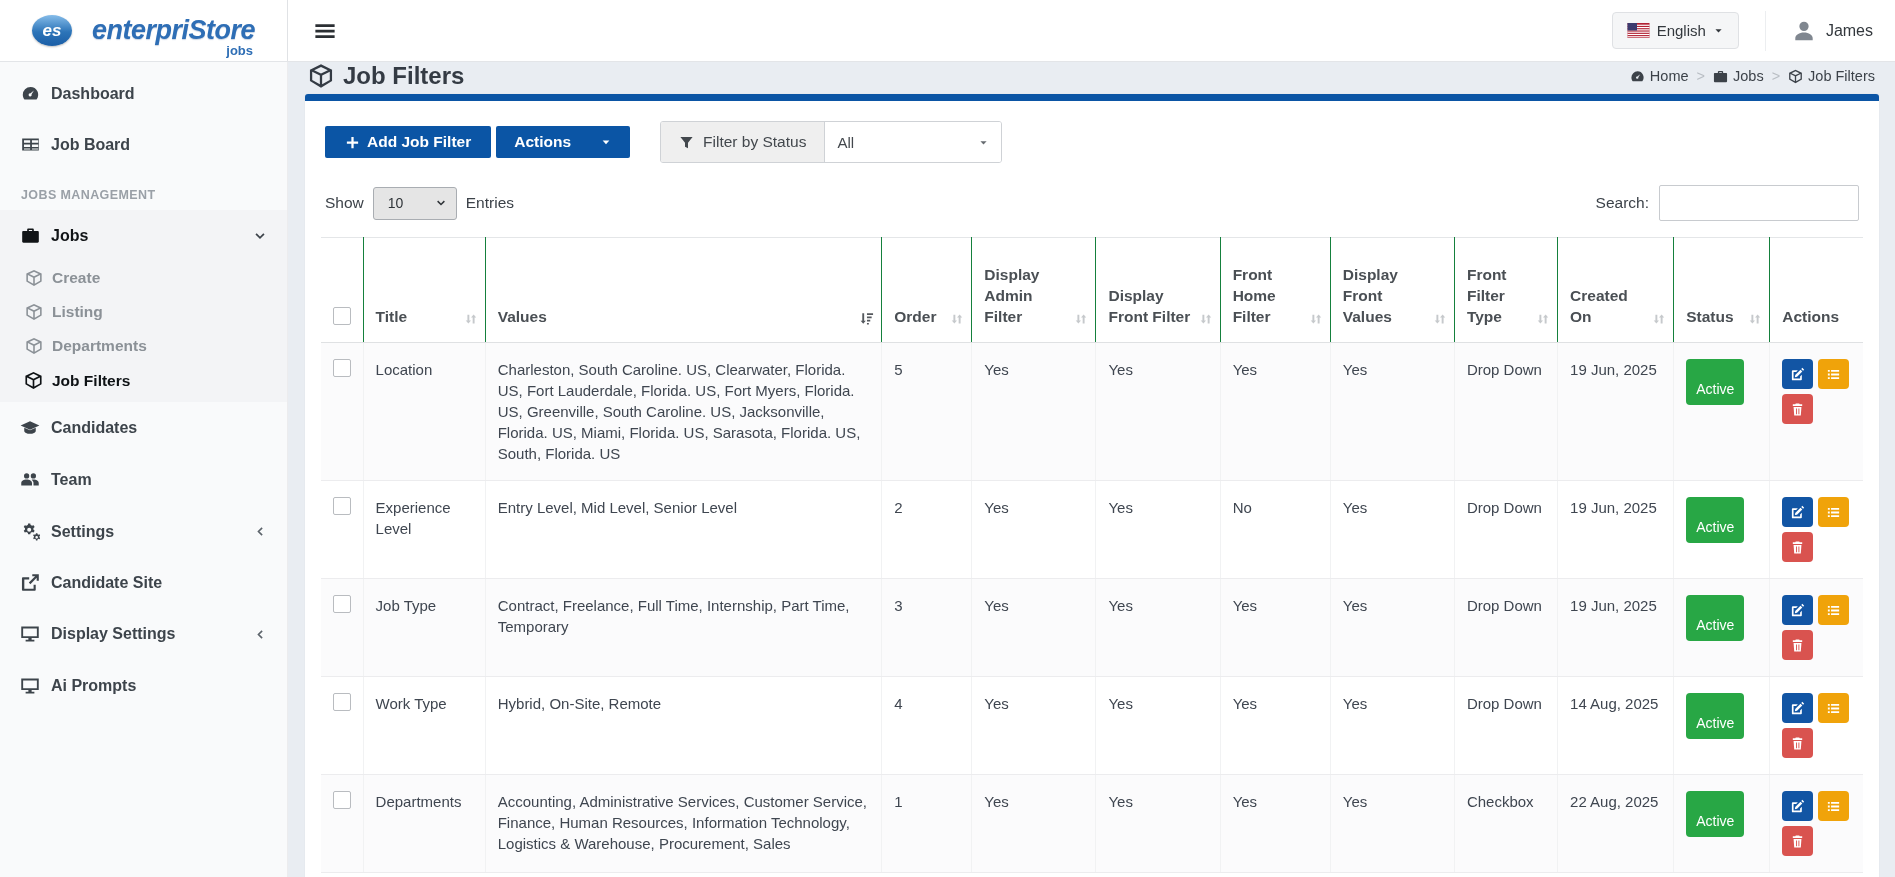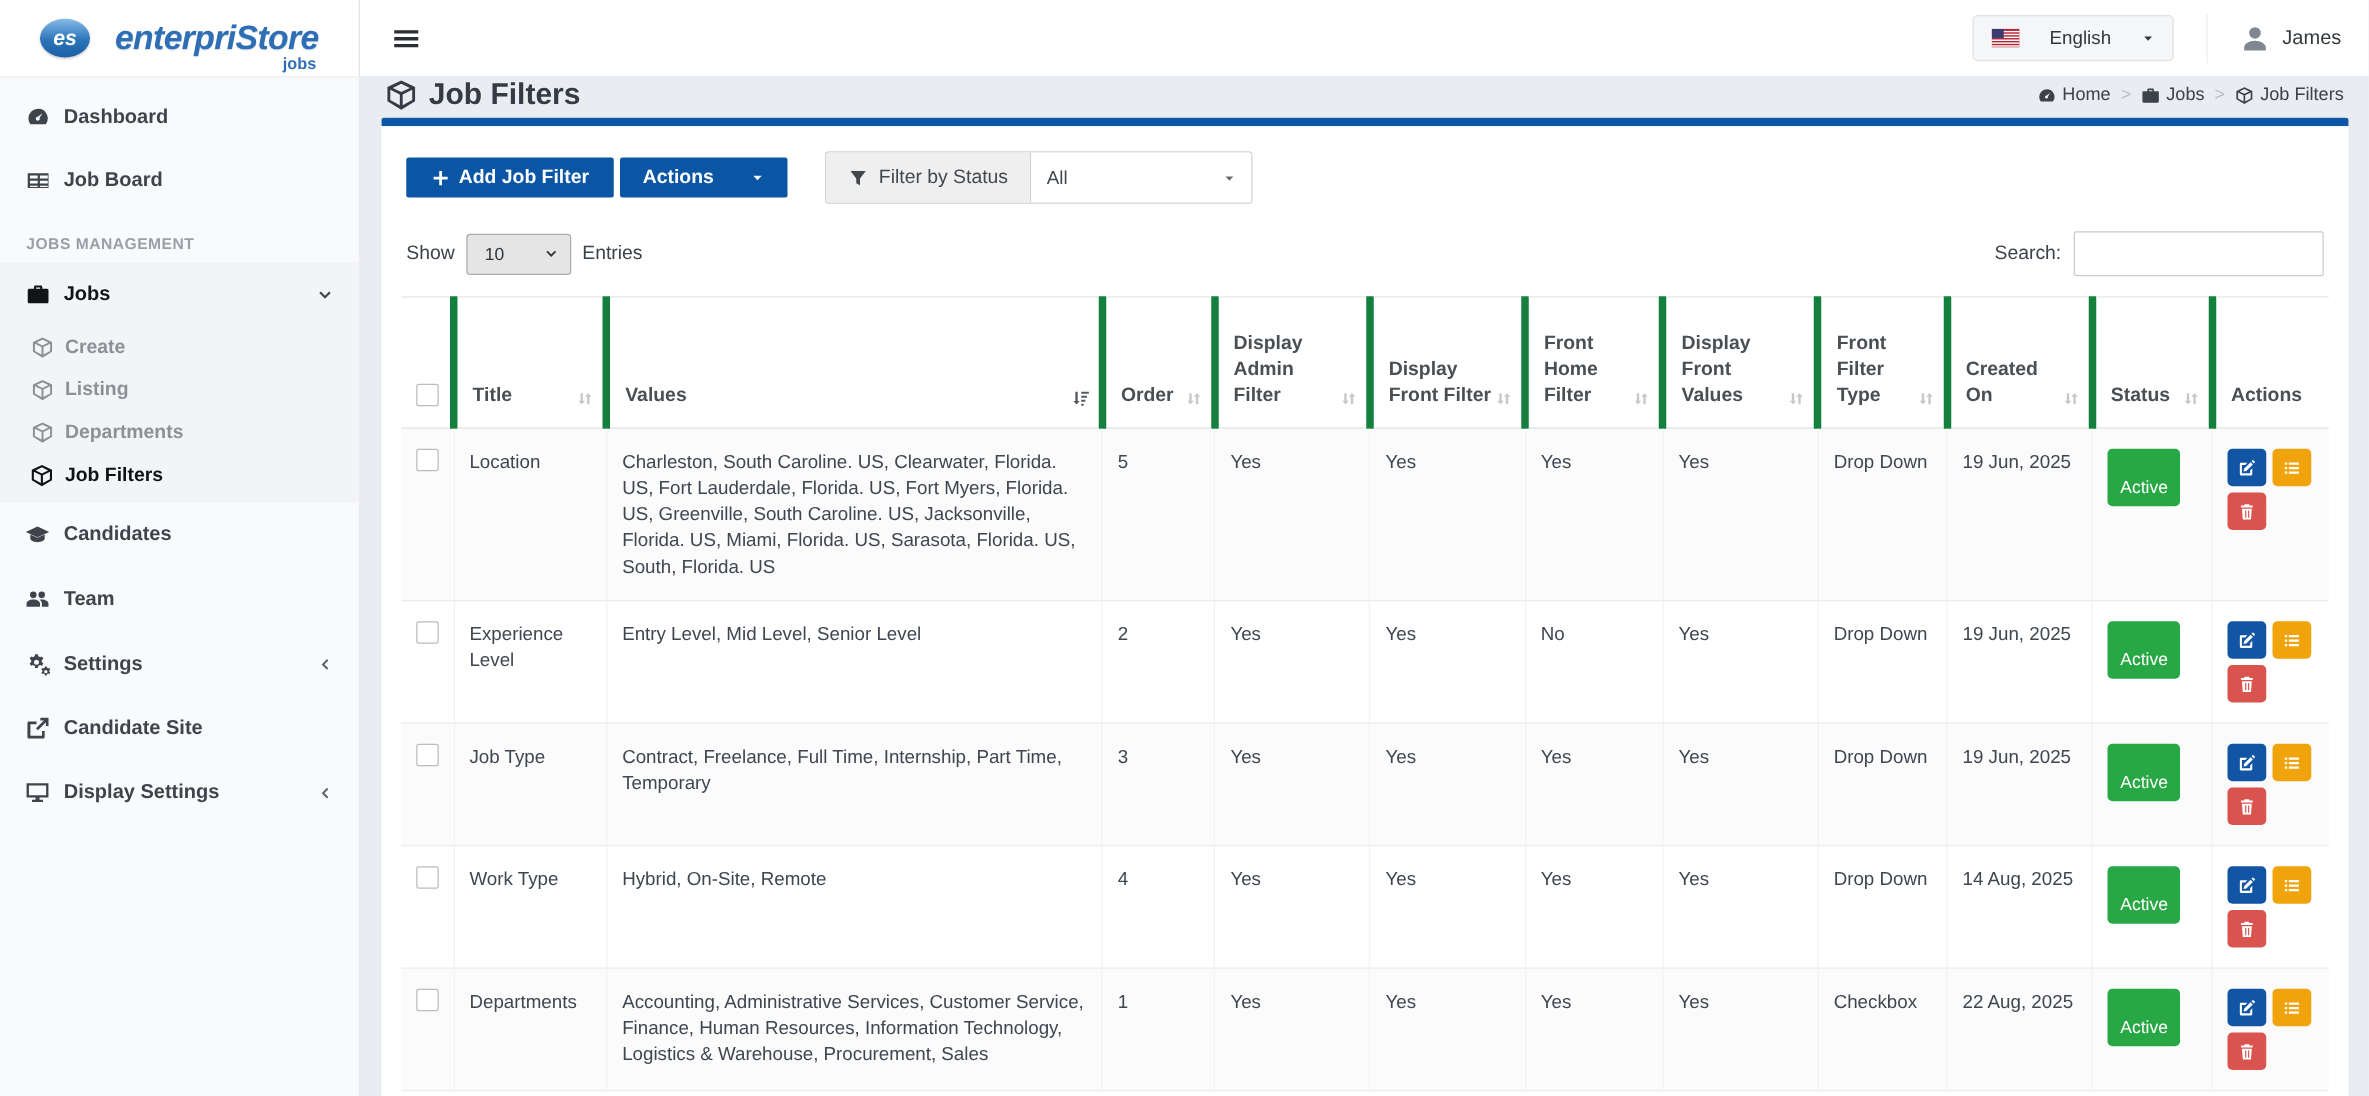--- a/index.html
+++ b/index.html
@@ -19,21 +19,21 @@
     box-shadow:0 1px 2px rgba(0,0,0,.25); }
   .logo-text { line-height:1; position:relative; }
   .logo-name { font-size:27px; font-weight:800; font-style:italic; color:#2e6eb5;
     letter-spacing:-.5px; text-shadow:0 1px 1px rgba(40,80,140,.25); }
   .logo-sub { position:absolute; right:2px; bottom:-13px; font-size:13px; font-weight:700;
     color:#2e6eb5; }
   .topbar-main { flex:1; display:flex; align-items:center; padding:0 18px; }
   .hamburger { width:34px; height:34px; display:flex; align-items:center; justify-content:center;
     cursor:pointer; color:#2b2f33; margin-left:2px; }
   .topbar-right { margin-left:auto; display:flex; align-items:center; gap:0; }
-  .lang-btn { display:flex; align-items:center; gap:24px; background:#f5f6f7;
+  .lang-btn { display:flex; align-items:center; gap:7px; background:#f5f6f7;
     border:1px solid #dfe1e4; border-radius:4px; padding:9px 14px; font-size:15px;
     color:#33383d; cursor:pointer; }
   .lang-caret { color:#33383d; }
   .user-area { display:flex; align-items:center; gap:10px; padding:8px 4px 8px 26px;
     margin-left:26px; border-left:1px solid #eceef0; cursor:pointer; font-size:16px;
     color:#33383d; }
   .user-area svg { color:#808790; }
 
   
   .shell { display:flex; height:815px; }
@@ -97,21 +97,21 @@
     font-size:14px; color:#2f3438; cursor:pointer; background:#e5e5e5; }
   .page-size-select .caret { display:flex; color:#2f3438; }
   .search-group { margin-left:auto; display:flex; align-items:center; gap:10px;
     font-size:15.5px; color:#3c4249; }
   .search-input { width:200px; height:36px; border:1px solid #c8cbcf; border-radius:2px;
     font-size:15px; padding:0 10px; font-family:inherit; color:#2f3438; }
 
   
   table { width:100%; border-collapse:collapse; table-layout:fixed; margin-top:16px; }
   thead th { border-top:1px solid #e4e6e8; border-bottom:1px solid #dfe1e3;
-    border-right:6px solid #15803d; vertical-align:bottom; text-align:left;
+    border-right:1px solid #15803d; vertical-align:bottom; text-align:left;
     font-size:15.5px; font-weight:700; color:#4a4f54; padding:26px 24px 15px 12px;
     position:relative; line-height:21px; cursor:pointer; }
   thead th:last-child { border-right:none; cursor:default; }
   thead th .sort { position:absolute; right:7px; bottom:16px; display:flex; color:#c6c9cc; }
   thead th .sort.active { color:#55595e; }
   tbody td { border-bottom:1px solid #ececee; border-right:1px solid #f1f2f3;
     font-size:15px; color:#3f4650; padding:16px 12px; vertical-align:top; line-height:21px; }
   tbody td:last-child { border-right:none; }
   tbody tr:nth-child(odd) { background:#fbfbfc; }
   .chk { appearance:none; -webkit-appearance:none; width:18px; height:18px;
@@ -291,20 +291,28 @@
         <svg width="20" height="20" viewBox="0 0 16 16" fill="currentColor" fill-rule="evenodd">
             <path d="M1 2h14v9.2H9.3v1.4h2.2V14H4.5v-1.4h2.2v-1.4H1V2zm1.5 1.5v6.2h11V3.5h-11z"></path>
           </svg>
       </span>
       <span>Display Settings</span>
       <span class="chev-muted">
         <svg width="13" height="13" viewBox="0 0 16 16" fill="none" stroke="currentColor" stroke-width="2">
             <path d="M10 3.5 5.5 8l4.5 4.5"></path>
           </svg>
       </span>
+    </div>
+    <div class="side-item">
+      <span class="icn">
+        <svg width="20" height="20" viewBox="0 0 16 16" fill="currentColor" fill-rule="evenodd">
+            <path d="M1 2h14v9.2H9.3v1.4h2.2V14H4.5v-1.4h2.2v-1.4H1V2zm1.5 1.5v6.2h11V3.5h-11z"></path>
+          </svg>
+      </span>
+      <span>Ai Prompts</span>
     </div>
   </div>
 
   <div class="main">
     <div class="page-head">
       <div class="page-title">
         <span class="icn">
           <svg width="26" height="26" viewBox="0 0 16 16" fill="currentColor">
               <path d="M8 .8l6.8 3.3v7L8 15.2 1.2 11.1v-7L8 .8zM2.6 5.4v5.1L7.3 13V7.7L2.6 5.4zm10.8 0L8.7 7.7V13l4.7-2.5V5.4zM8 2.4 3.8 4.5 8 6.5l4.2-2L8 2.4z"></path>
             </svg>

